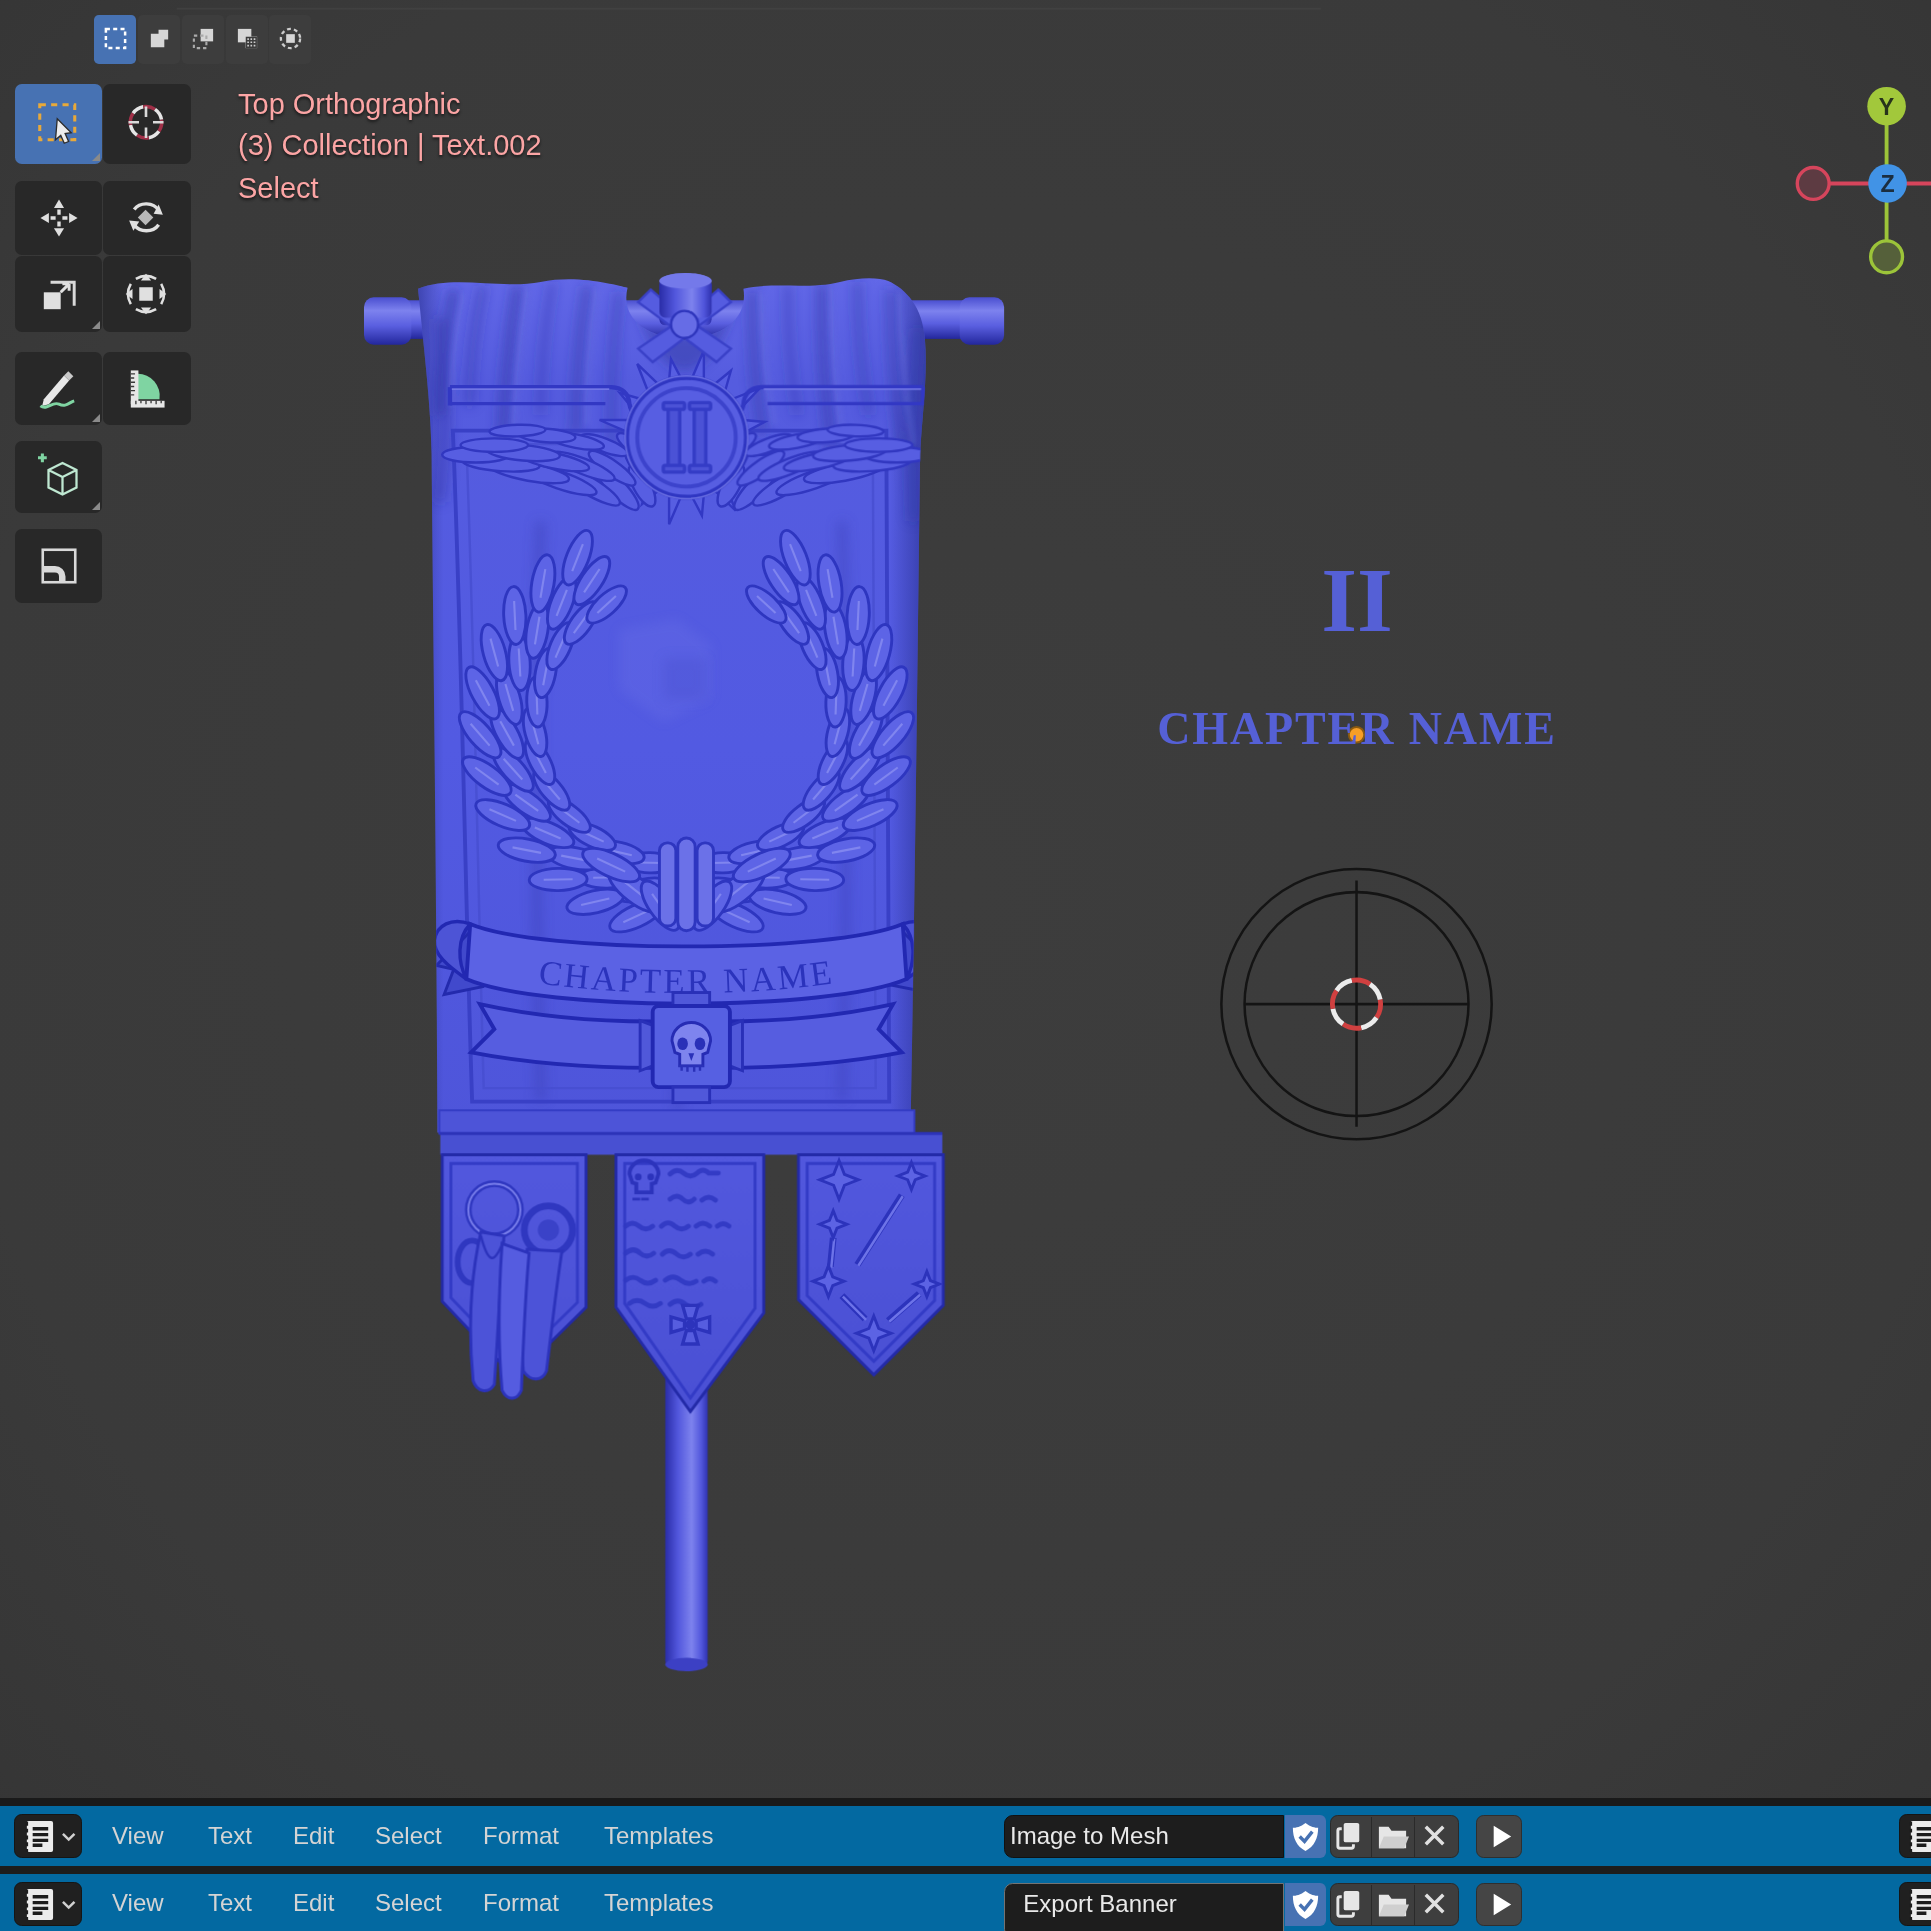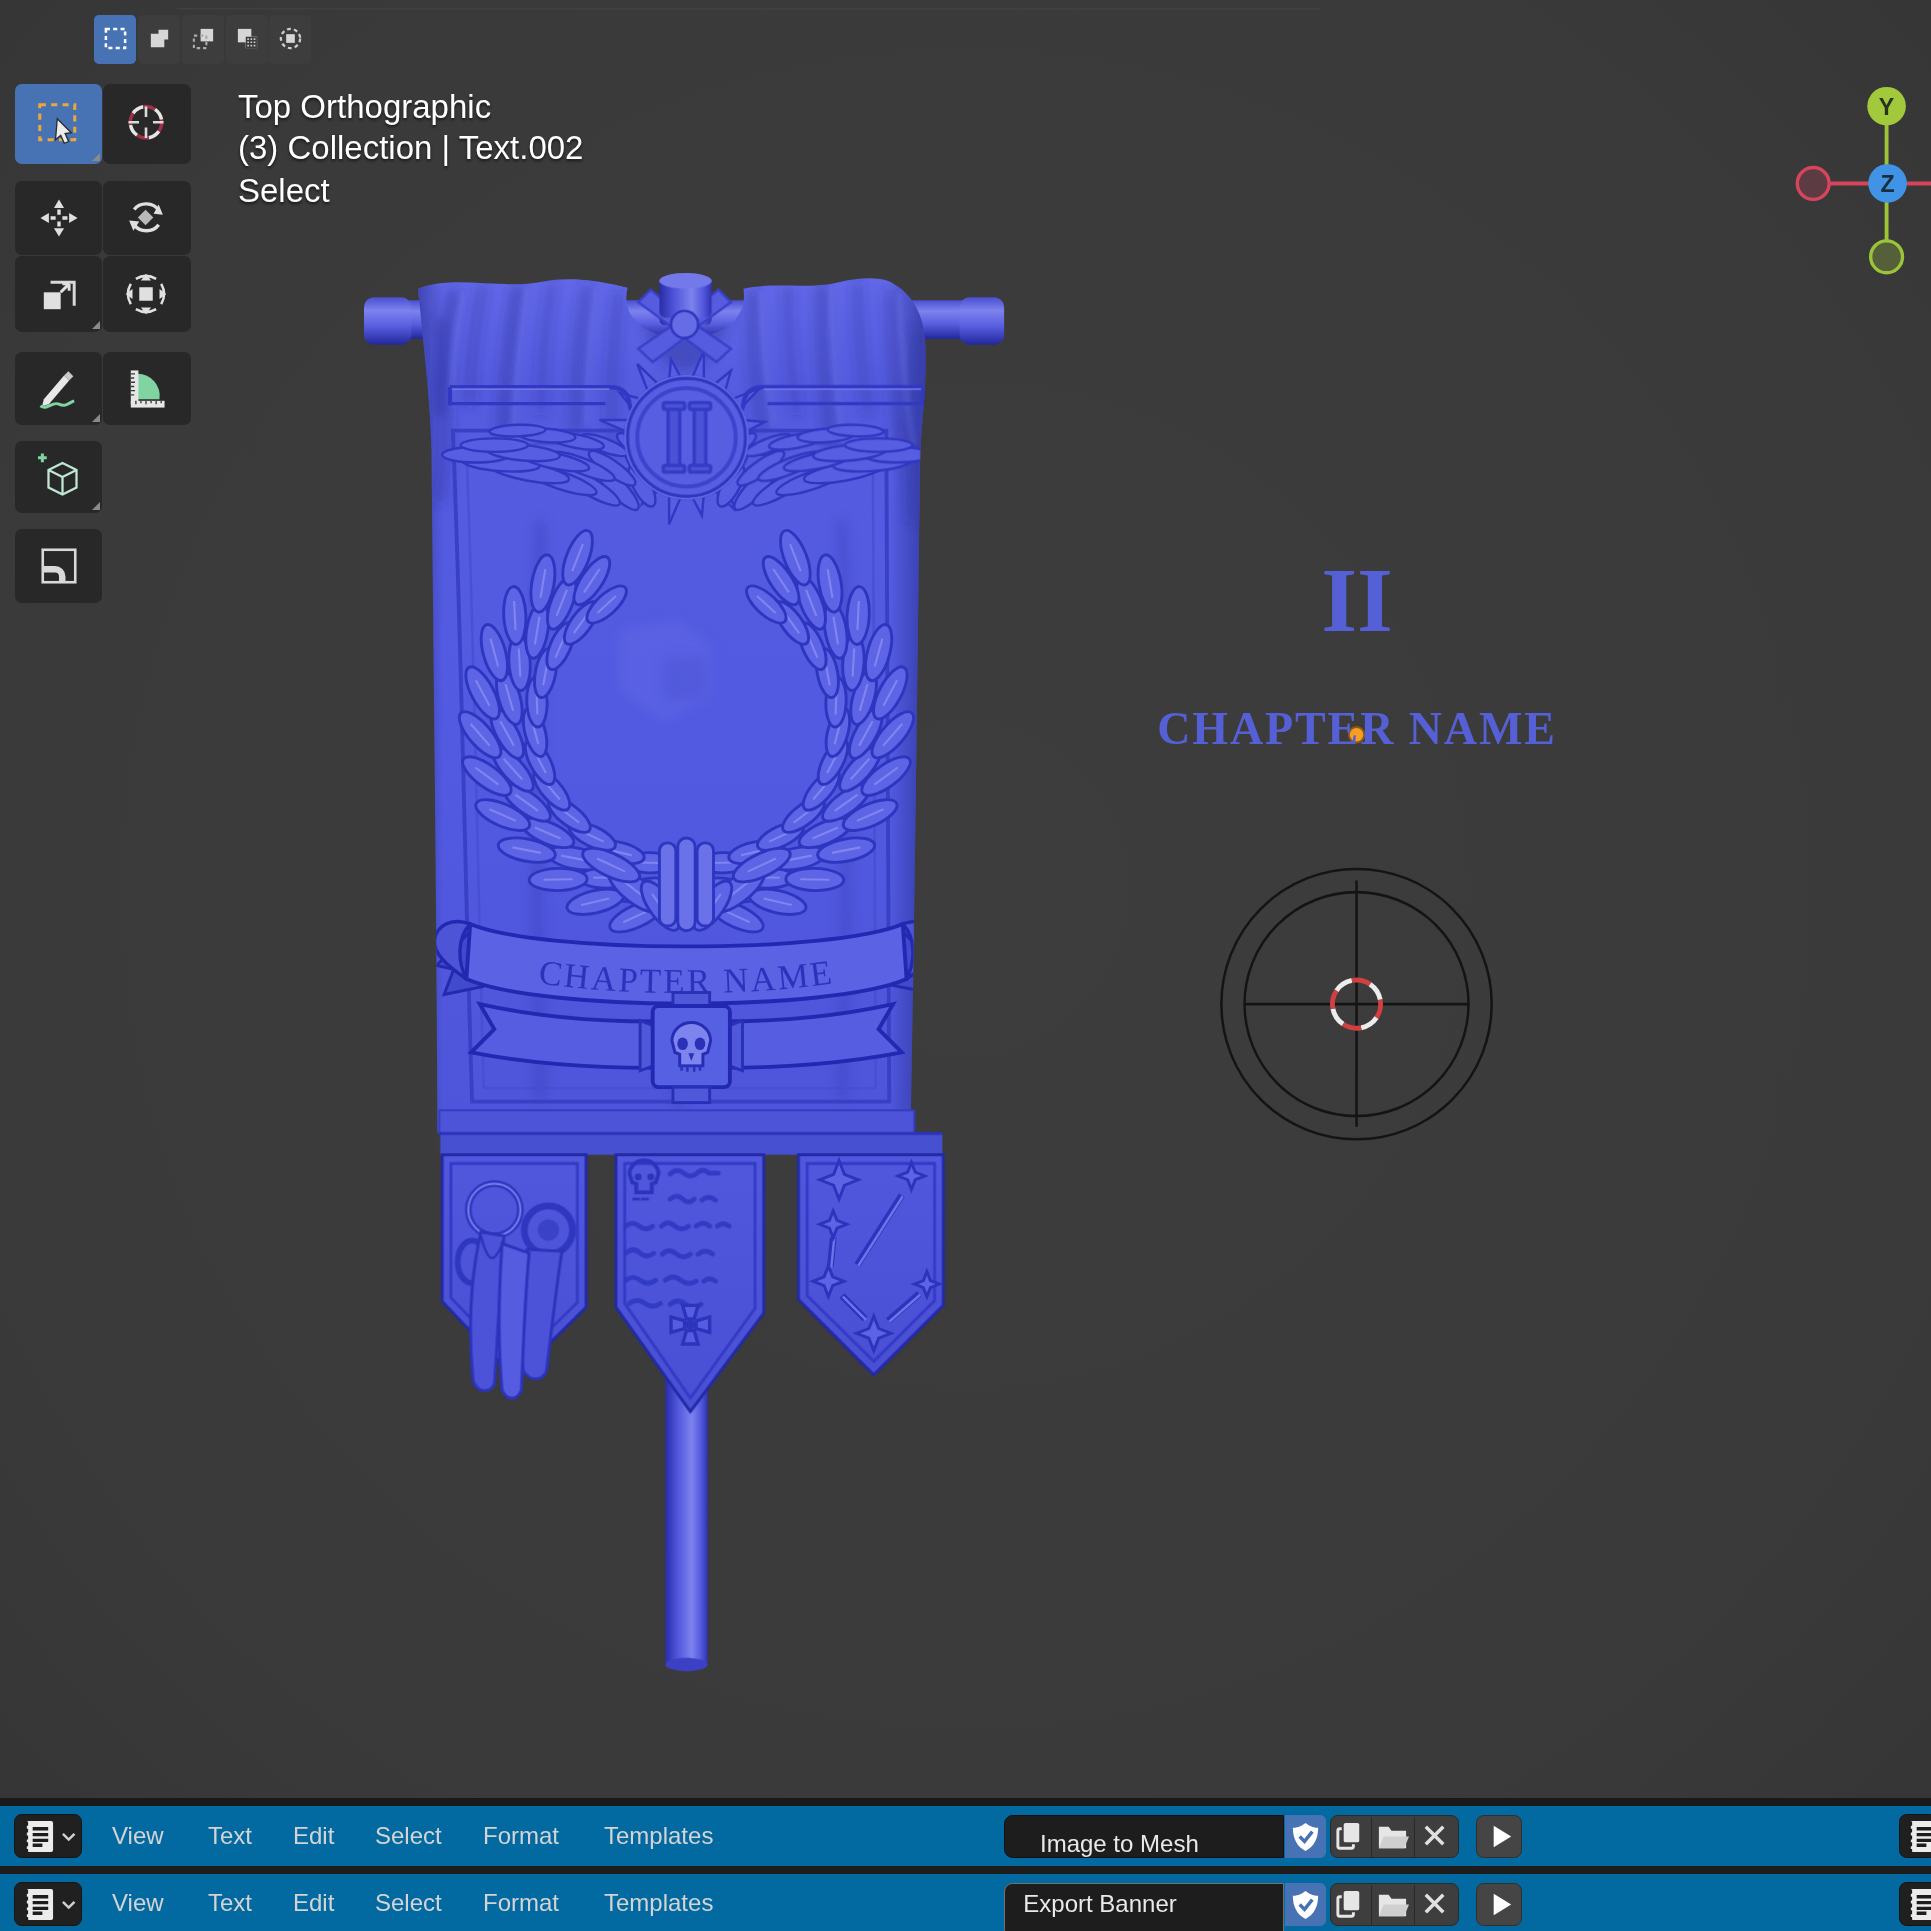--- a/index.html
+++ b/index.html
@@ -1,18 +1,18 @@
 <!DOCTYPE html>
 <html><head><meta charset="utf-8"><style>
 
 html,body{margin:0;padding:0;width:1931px;height:1931px;overflow:hidden;background:#3a3a3a;}
 *{box-sizing:border-box;-webkit-font-smoothing:antialiased;}
 .abs{position:absolute;}
 #stage{position:relative;width:1931px;height:1931px;font-family:"Liberation Sans",sans-serif;}
-.hdrtxt{color:#ffffff;font-size:33px;text-shadow:0 1.9px 2.9px rgba(15,15,15,0.8);white-space:nowrap;transform:translateZ(0);text-align:center;}
+.hdrtxt{color:#fca5a5;font-size:29px;text-shadow:0 1.9px 2.9px rgba(15,15,15,0.8);white-space:nowrap;transform:translateZ(0);text-align:center;}
 .toolbtn{position:absolute;background:#282828;border-radius:6.8px;}
 .toolbtn.act{background:#4772b3;}
 .modebtn{position:absolute;background:#3d3d3d;border-radius:4.8px;}
 .modebtn.act{background:#4772b3;}
 .bar{position:absolute;left:0;width:1931px;background:#0369a1;}
 .menu{position:absolute;top:0;height:100%;display:flex;align-items:center;color:#d4d4d4;font-size:24px;transform:translateZ(0);}
 .fieldtxt{color:#e9e9e9;font-size:24px;transform:translateZ(0);}
 .corner{position:absolute;right:2.9px;bottom:2.9px;width:0;height:0;border-left:8.7px solid transparent;border-bottom:8.7px solid #8a8a8a;}
 </style></head><body>
 <div id="stage">
@@ -795,21 +795,21 @@
             <path d="M2,6 L8,12 L14,6" stroke="#d0d0d0" stroke-width="2.6" fill="none"></path>
           </svg></div>
       </div>
       <div class="menu" style="left:112px;">View</div>
       <div class="menu" style="left:208px;">Text</div>
       <div class="menu" style="left:293px;">Edit</div>
       <div class="menu" style="left:375px;">Select</div>
       <div class="menu" style="left:483px;">Format</div>
       <div class="menu" style="left:604px;">Templates</div>
       <div class="abs" style="left:1004px;top:8.7px;width:280px;height:43px;background:#1d1d1d;border-radius:8.7px 0 0 8.7px;border:1px solid #111;">
-        <div class="abs fieldtxt" style="left:35px;top:6.8px;white-space:nowrap;margin-top:8px;">Image to Mesh</div>
+        <div class="abs fieldtxt" style="left:5px;top:6.8px;white-space:nowrap;">Image to Mesh</div>
       </div>
       <div class="abs" style="left:1285px;top:8.7px;width:41px;height:43px;background:#4772b3;border-radius:0 5.8px 5.8px 0;">
         <div class="abs" style="left:2.9px;top:3.9px;"><svg width="35" height="36" viewBox="0 0 36 37">
             <path d="M18,4 C23,8 28,9 31,9 C31,20 27,28 18,33 C9,28 5,20 5,9 C8,9 13,8 18,4 Z" fill="#ffffff"></path>
             <path d="M12,18 L17,23 L25,13" stroke="#4772b3" stroke-width="3.5" fill="none"></path>
           </svg></div>
       </div>
       <div class="abs" style="left:1330px;top:8.7px;width:129px;height:43px;background:#3e3e3e;border-radius:7.7px;border:1px solid #2a2a2a;"></div>
       <div class="abs" style="left:1333px;top:12.6px;"><svg width="35" height="35" viewBox="0 0 36 36">
           <rect x="11" y="4" width="16" height="20" rx="2" fill="#e6e6e6"></rect>

